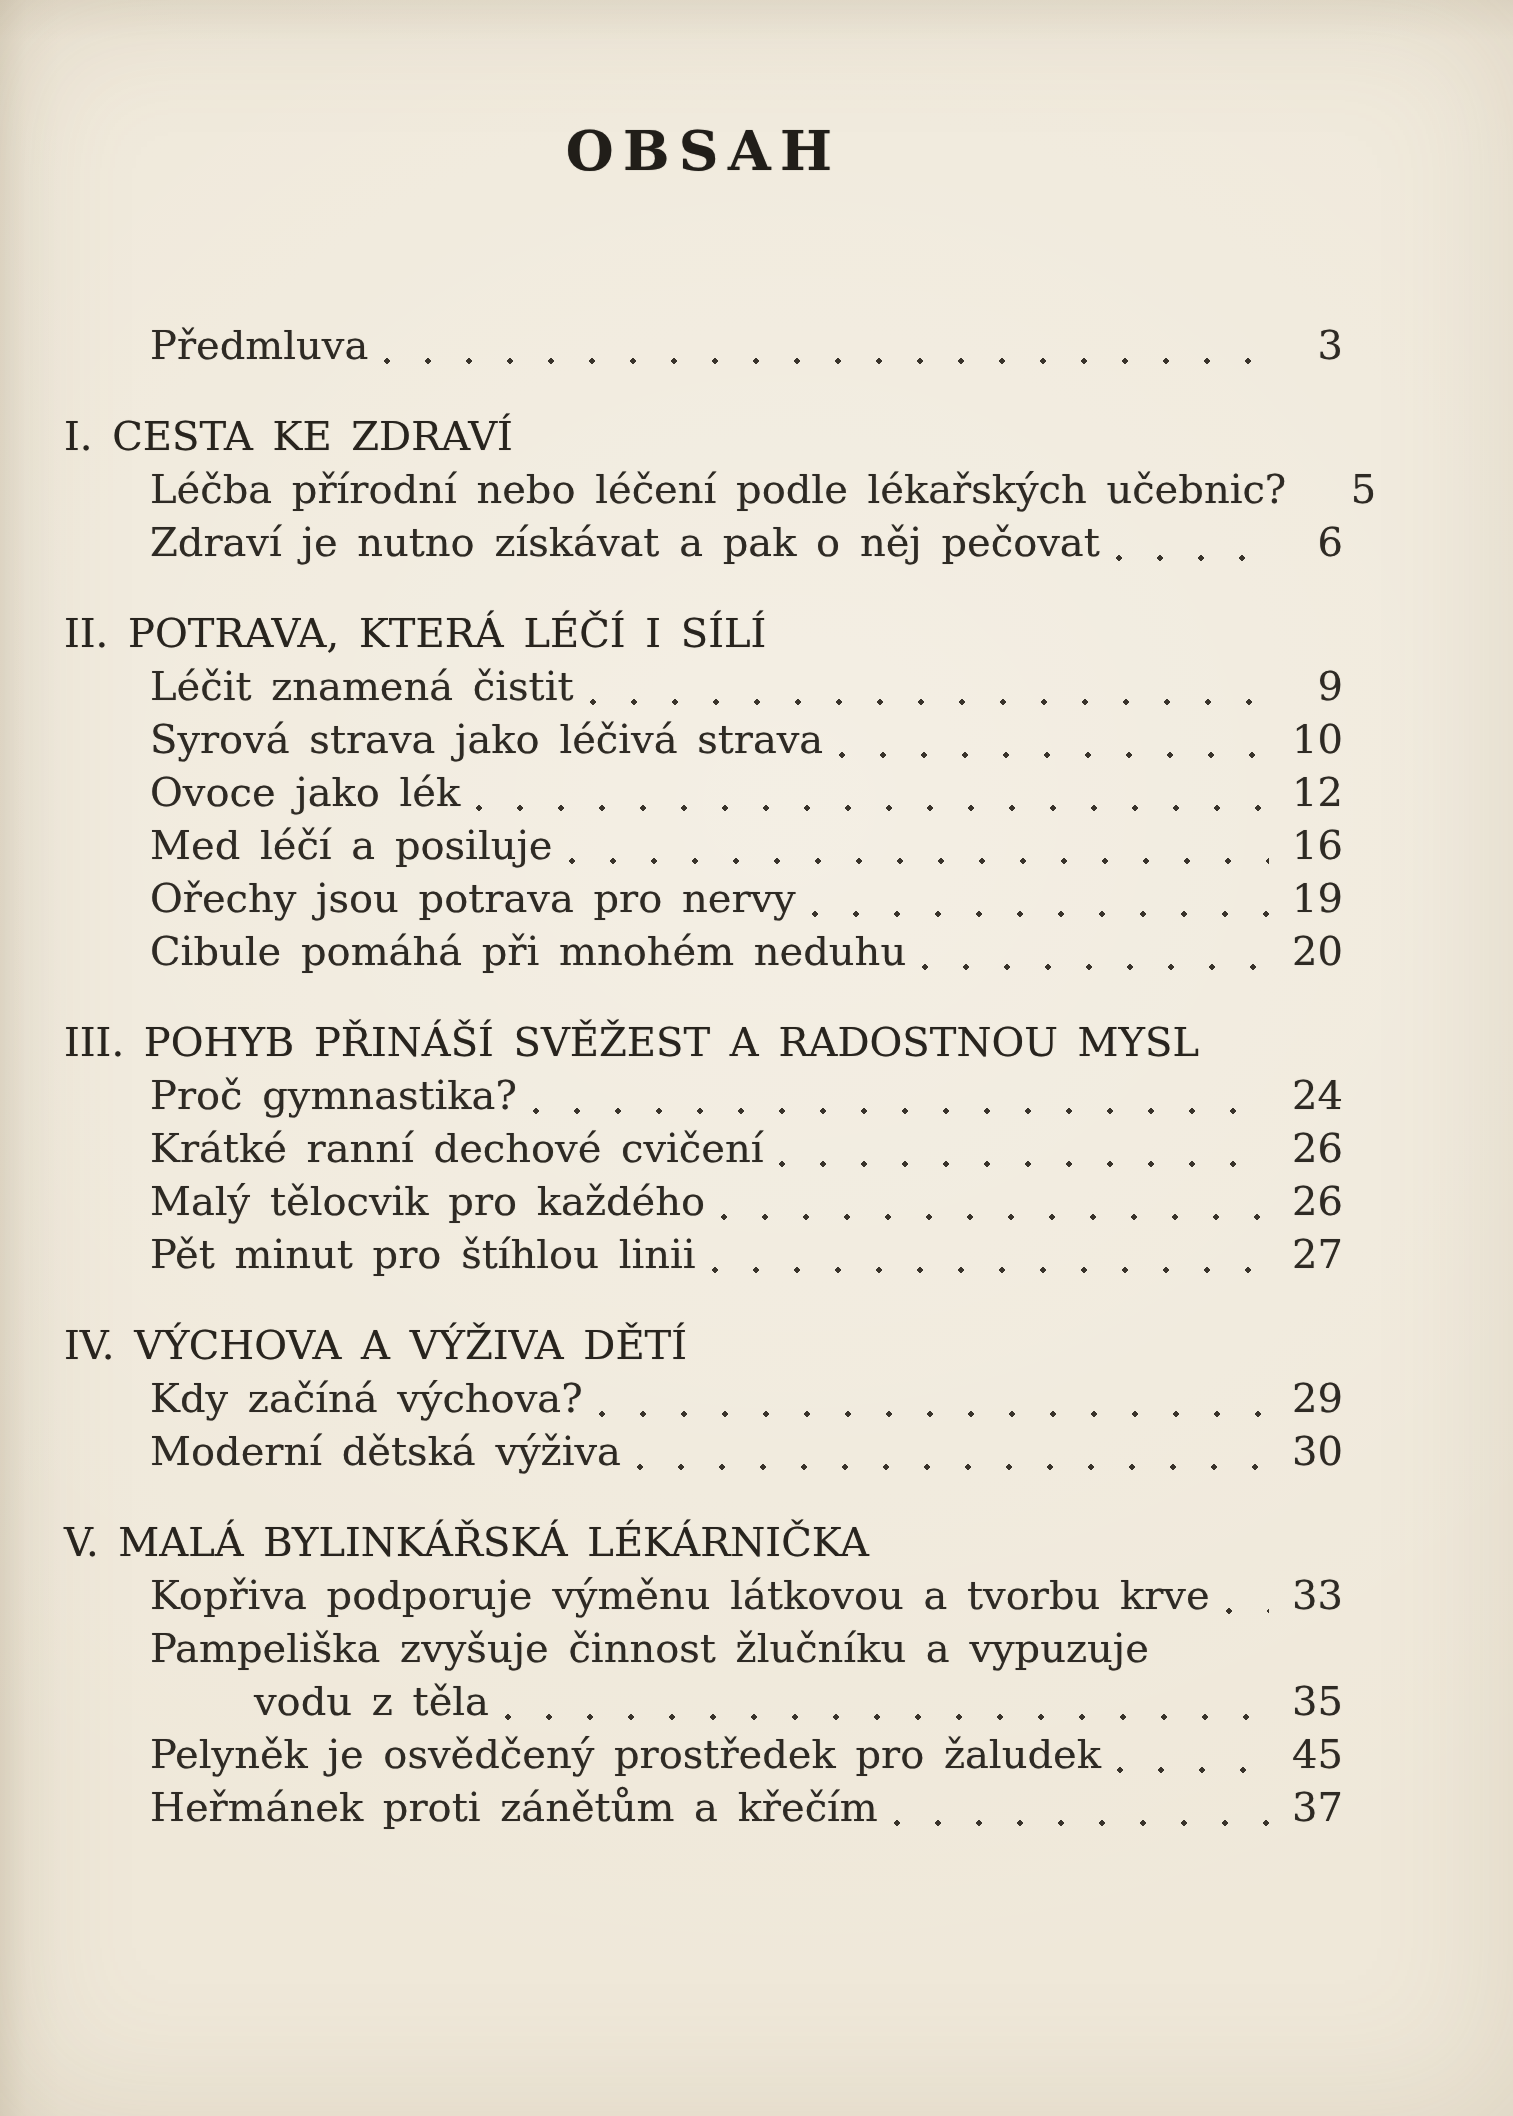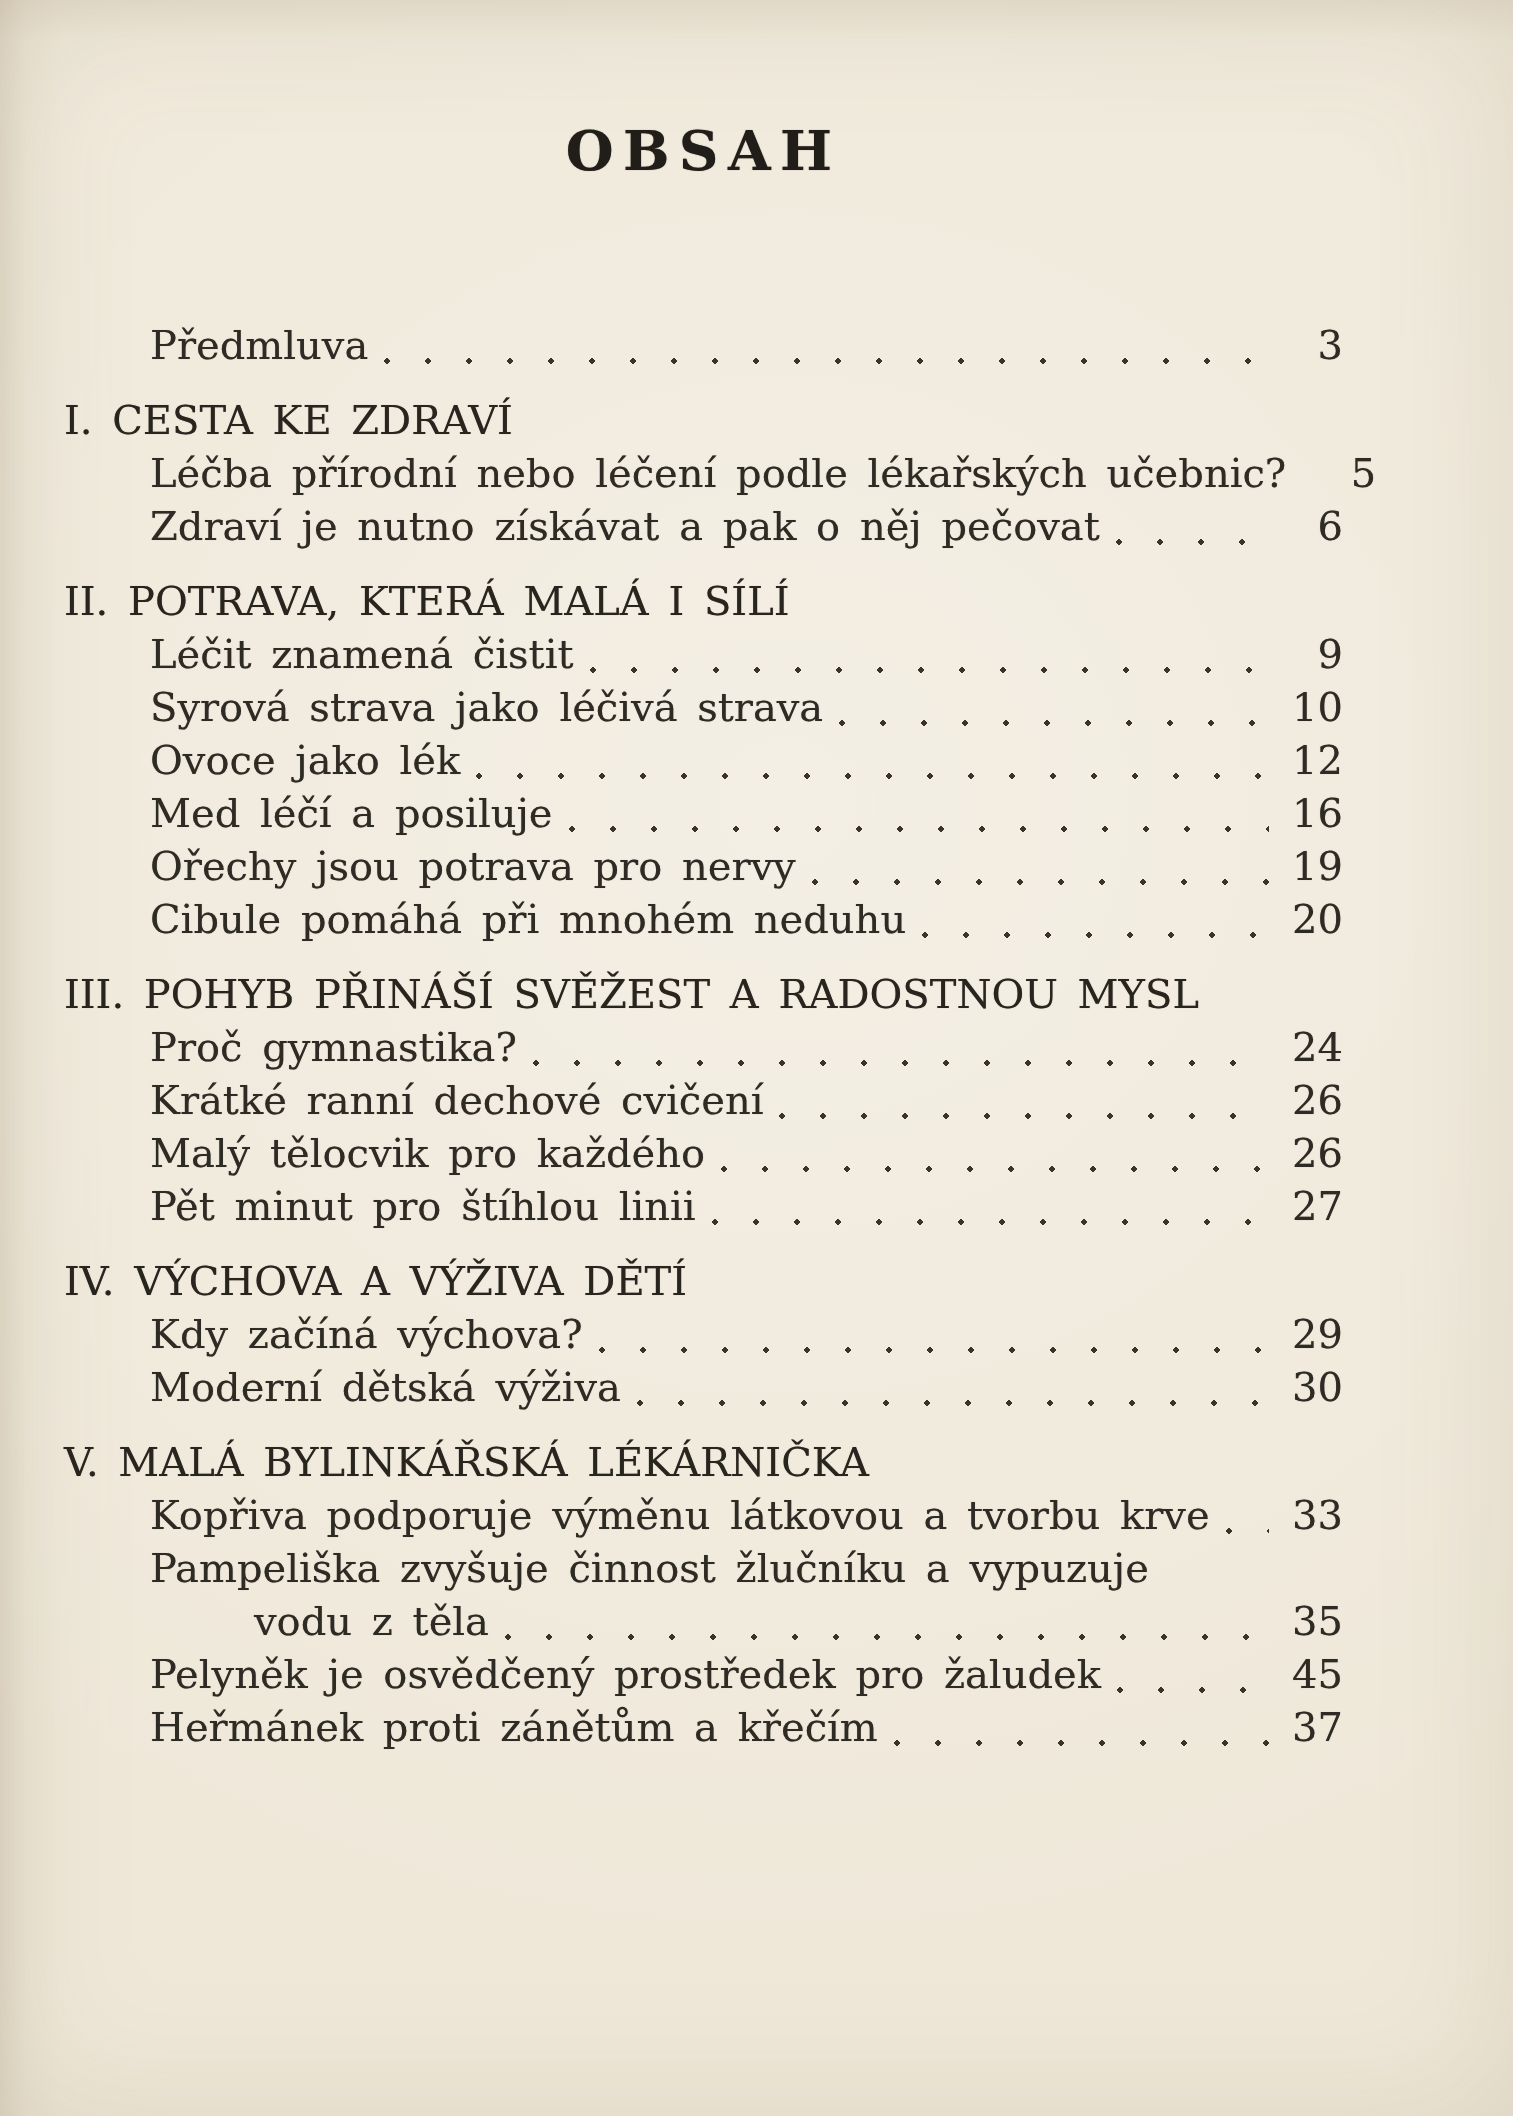--- a/index.html
+++ b/index.html
@@ -40,21 +40,21 @@
   .row {
     display: flex;
     align-items: baseline;
     font-size: 40px;
     line-height: 53px;
     word-spacing: 7px;
     text-shadow: 0 0 0.7px rgba(46,42,36,0.55);
     white-space: nowrap;
   }
   .row.heading {
-    margin-top: 22px;
+    margin-top: 38px;
     color: #28241e;
   }
   .row.indent1 .text { padding-left: 86px; }
   .row.indent2 .text { padding-left: 190px; text-align: right; }
   .text {
     flex: 0 0 auto;
   }
   .leader {
     flex: 1 1 auto;
     align-self: stretch;
@@ -92,21 +92,21 @@
         <span class="text">Léčba přírodní nebo léčení podle lékařských učebnic?</span>
         <span class="leader nodots"></span>
         <span class="num">5</span>
       </div>
       <div class="row indent1">
         <span class="text">Zdraví je nutno získávat a pak o něj pečovat</span>
         <span class="leader"></span>
         <span class="num">6</span>
       </div>
       <div class="row heading">
-        <span class="text">II. POTRAVA, KTERÁ MALÁ I SÍLÍ</span>
+        <span class="text">II. POTRAVA, KTERÁ LÉČÍ I SÍLÍ</span>
       </div>
       <div class="row indent1">
         <span class="text">Léčit znamená čistit</span>
         <span class="leader"></span>
         <span class="num">9</span>
       </div>
       <div class="row indent1">
         <span class="text">Syrová strava jako léčivá strava</span>
         <span class="leader"></span>
         <span class="num">10</span>

